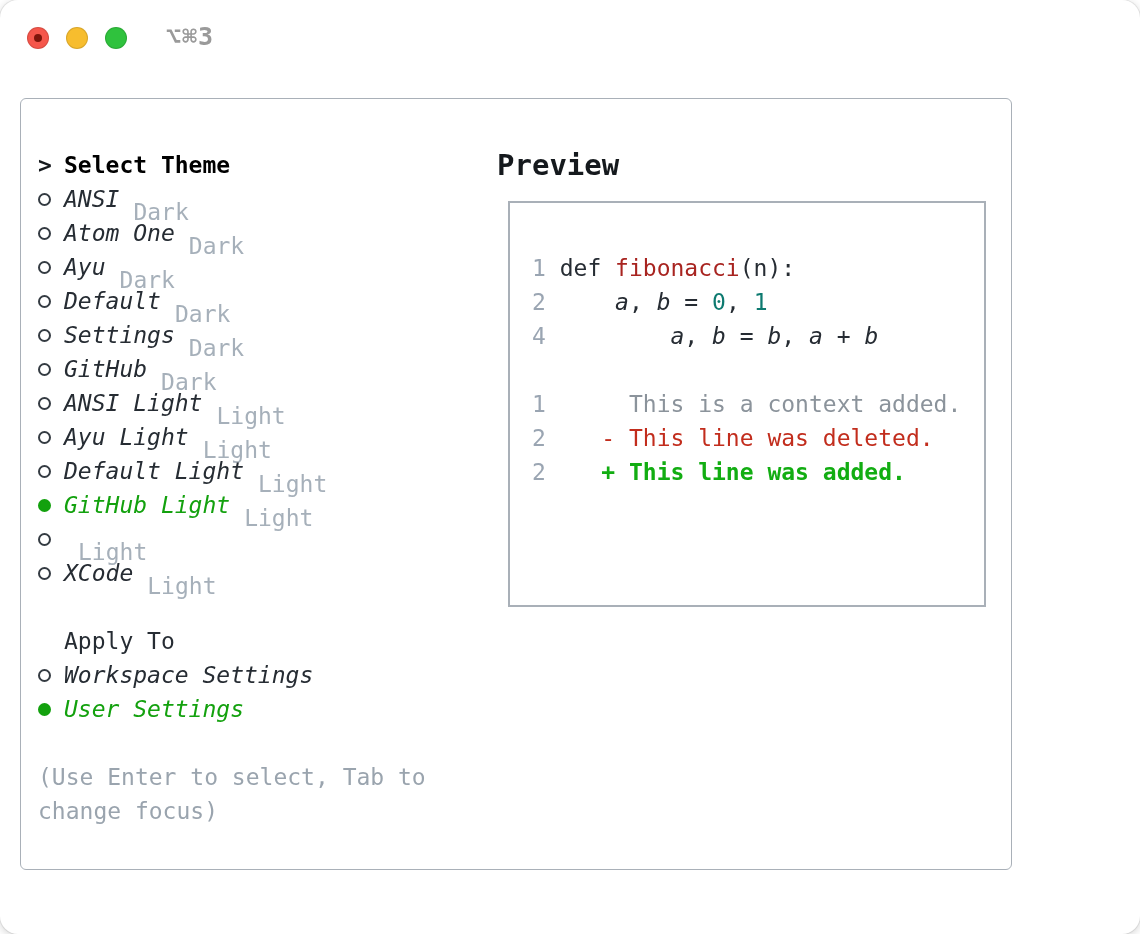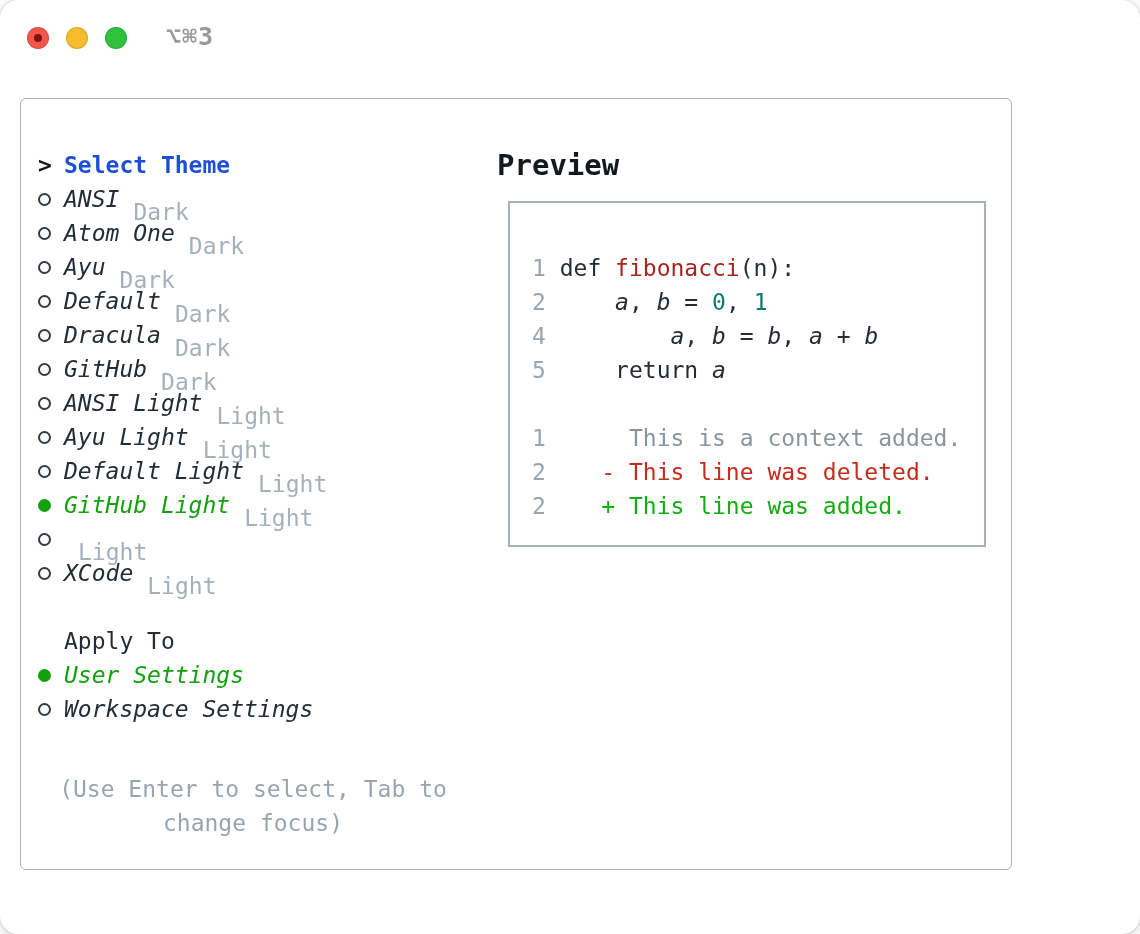--- a/index.html
+++ b/index.html
@@ -17,42 +17,42 @@
   .shortcut{position:absolute;left:166px;top:22px;font-size:25px;font-weight:bold;color:#9a9a9a;letter-spacing:1px;}
   
   .panel{position:absolute;left:20px;top:98px;width:992px;height:772px;box-sizing:border-box;
          border:1.5px solid var(--border,#a9b0b8);border-radius:6px;background:#fff;}
   
   .left{position:absolute;left:38px;top:148px;width:440px;font-size:23px;line-height:34px;color:var(--text,#262c33);}
   .row{display:flex;align-items:center;height:34px;white-space:pre;}
   .spacer{height:34px;}
   .lead{display:inline-flex;width:26px;flex:0 0 26px;align-items:center;}
   .prefix{font-weight:bold;color:#15191d;}
-  .hdr{font-weight:bold;color:#1d4ed8;}
+  .hdr{font-weight:bold;color:#000000;}
   .radio{width:13px;height:13px;border-radius:50%;box-sizing:border-box;border:2px solid #343b42;}
   .row.sel .radio{background:var(--green,#13a10e);border-color:var(--green,#13a10e);}
   .nm{color:var(--text,#262c33);font-style:italic;}
   .row.sel .nm{color:var(--green,#13a10e);}
   .varnt{color:var(--muted,#a6b0ba);margin-left:14px;margin-top:25px;}
-  .hint{margin-top:12px;width:430px;color:var(--hint,#9aa4ae);font-size:23px;line-height:34px;text-align:center;}
+  .hint{margin-top:0;width:430px;color:var(--hint,#9aa4ae);font-size:23px;line-height:34px;}
   
   .preview-label{position:absolute;left:497px;top:148px;height:34px;line-height:34px;
                  font-size:29px;font-weight:bold;color:#15191d;}
-  .preview-box{position:absolute;left:508px;top:201px;width:478px;height:346px;box-sizing:border-box;
+  .preview-box{position:absolute;left:508px;top:201px;width:478px;height:406px;box-sizing:border-box;
                border:2px solid var(--border,#a9b0b8);background:#fff;padding:48px 0 0 22px;overflow:hidden;}
   .cline{height:34px;line-height:34px;font-size:23px;white-space:pre;color:var(--text,#262c33);}
   .cline .ln{color:var(--lngray,#9aa5b2);}
   .cline .p{color:var(--text,#262c33);}
   .cline .fn{color:var(--fnred,#a82420);}
   .cline .num{color:var(--teal,#0d7a70);}
   .cline .bi{color:var(--blue,#2e9bd4);}
   .cline .v{color:var(--text,#262c33);font-style:italic;}
   .cline .ctx{color:var(--ctx,#8b939b);}
   .cline .del{color:var(--red,#c22d1d);}
-  .cline .add{color:var(--add,#12ad12);}
+  .cline .add{color:var(--add,#12ad12);font-weight:bold;}
 </style>
 </head>
 <body>
 
 <div class="window">
 
   <div class="titlebar">
     <span class="light close">
         <span class="dot"></span>
       </span>
@@ -66,47 +66,46 @@
   <div class="left">
     <div class="row">
       <span class="lead prefix">&gt;</span>
       <span class="hdr">Select Theme</span>
     </div>
     <div id="theme-list">
         <div class="row"><span class="lead"><span class="radio"></span></span><span class="nm">ANSI</span><span class="varnt">Dark</span></div>
         <div class="row"><span class="lead"><span class="radio"></span></span><span class="nm">Atom One</span><span class="varnt">Dark</span></div>
         <div class="row"><span class="lead"><span class="radio"></span></span><span class="nm">Ayu</span><span class="varnt">Dark</span></div>
         <div class="row"><span class="lead"><span class="radio"></span></span><span class="nm">Default</span><span class="varnt">Dark</span></div>
-        <div class="row"><span class="lead"><span class="radio"></span></span><span class="nm">Dracula</span><span class="varnt">Dark</span></div>
+        <div class="row"><span class="lead"><span class="radio"></span></span><span class="nm">Settings</span><span class="varnt">Dark</span></div>
         <div class="row"><span class="lead"><span class="radio"></span></span><span class="nm">GitHub</span><span class="varnt">Dark</span></div>
         <div class="row"><span class="lead"><span class="radio"></span></span><span class="nm">ANSI Light</span><span class="varnt">Light</span></div>
         <div class="row"><span class="lead"><span class="radio"></span></span><span class="nm">Ayu Light</span><span class="varnt">Light</span></div>
         <div class="row"><span class="lead"><span class="radio"></span></span><span class="nm">Default Light</span><span class="varnt">Light</span></div>
         <div class="row sel"><span class="lead"><span class="radio"></span></span><span class="nm">GitHub Light</span><span class="varnt">Light</span></div>
         <div class="row"><span class="lead"><span class="radio"></span></span><span class="varnt">Light</span></div>
         <div class="row"><span class="lead"><span class="radio"></span></span><span class="nm">XCode</span><span class="varnt">Light</span></div>
       </div>
     <div class="spacer"></div>
     <div class="row">
       <span class="lead"></span>
       <span>Apply To</span>
     </div>
     <div id="apply-list">
+        <div class="row"><span class="lead"><span class="radio"></span></span><span class="nm">Workspace Settings</span></div>
         <div class="row sel"><span class="lead"><span class="radio"></span></span><span class="nm">User Settings</span></div>
-        <div class="row"><span class="lead"><span class="radio"></span></span><span class="nm">Workspace Settings</span></div>
       </div>
     <div class="spacer"></div>
     <div class="hint">(Use Enter to select, Tab to change focus)</div>
   </div>
 
   <div class="preview-label">Preview</div>
   <div class="preview-box" id="preview-box">
       <div class="cline"><span class="ln">1 </span><span class="p">def </span><span class="fn">fibonacci</span><span class="p">(n):</span></div>
       <div class="cline"><span class="ln">2 </span><span class="p">    </span><span class="v">a</span><span class="p">, </span><span class="v">b</span><span class="p"> = </span><span class="num">0</span><span class="p">, </span><span class="num">1</span></div>
       <div class="cline"><span class="ln">4 </span><span class="p">        </span><span class="v">a</span><span class="p">, </span><span class="v">b</span><span class="p"> = </span><span class="v">b</span><span class="p">, </span><span class="v">a</span><span class="p"> + </span><span class="v">b</span></div>
-      <div class="cline"><span class="ln">5 </span><span class="p">    return </span><span class="v">a</span></div>
       <div class="cline"></div>
       <div class="cline"><span class="ln">1</span><span class="ctx">      This is a context added.</span></div>
       <div class="cline"><span class="ln">2</span><span class="del">    - This line was deleted.</span></div>
       <div class="cline"><span class="ln">2</span><span class="add">    + This line was added.</span></div>
     </div>
 
 </div>
 
 </body></html>

